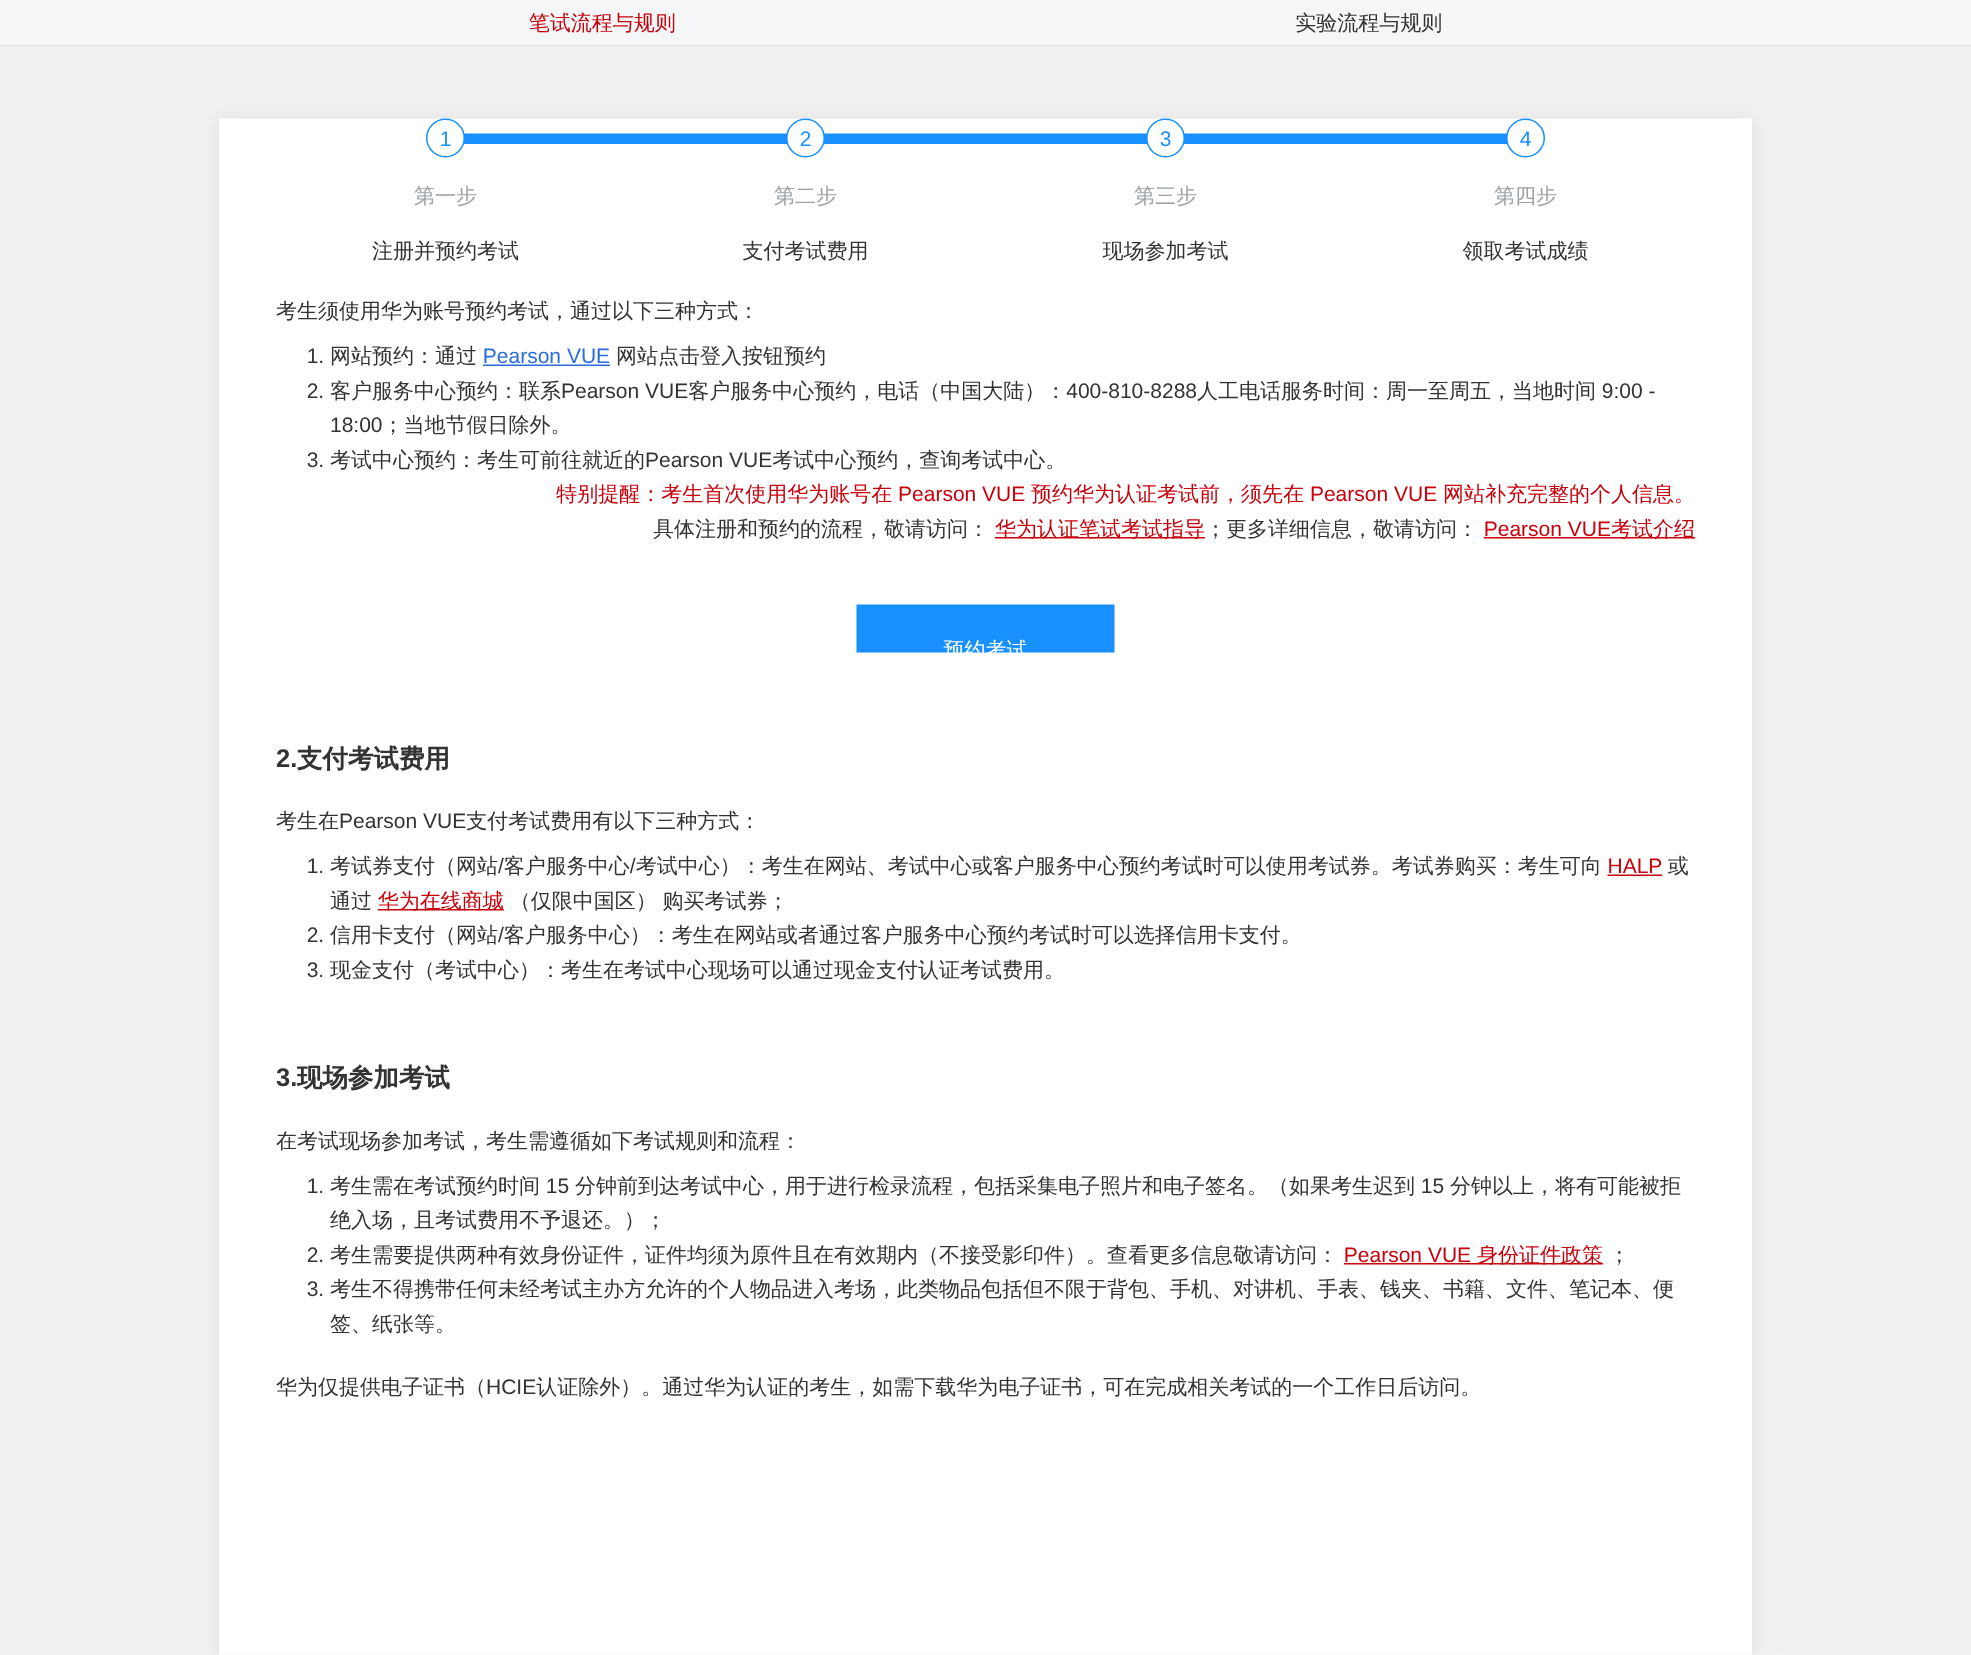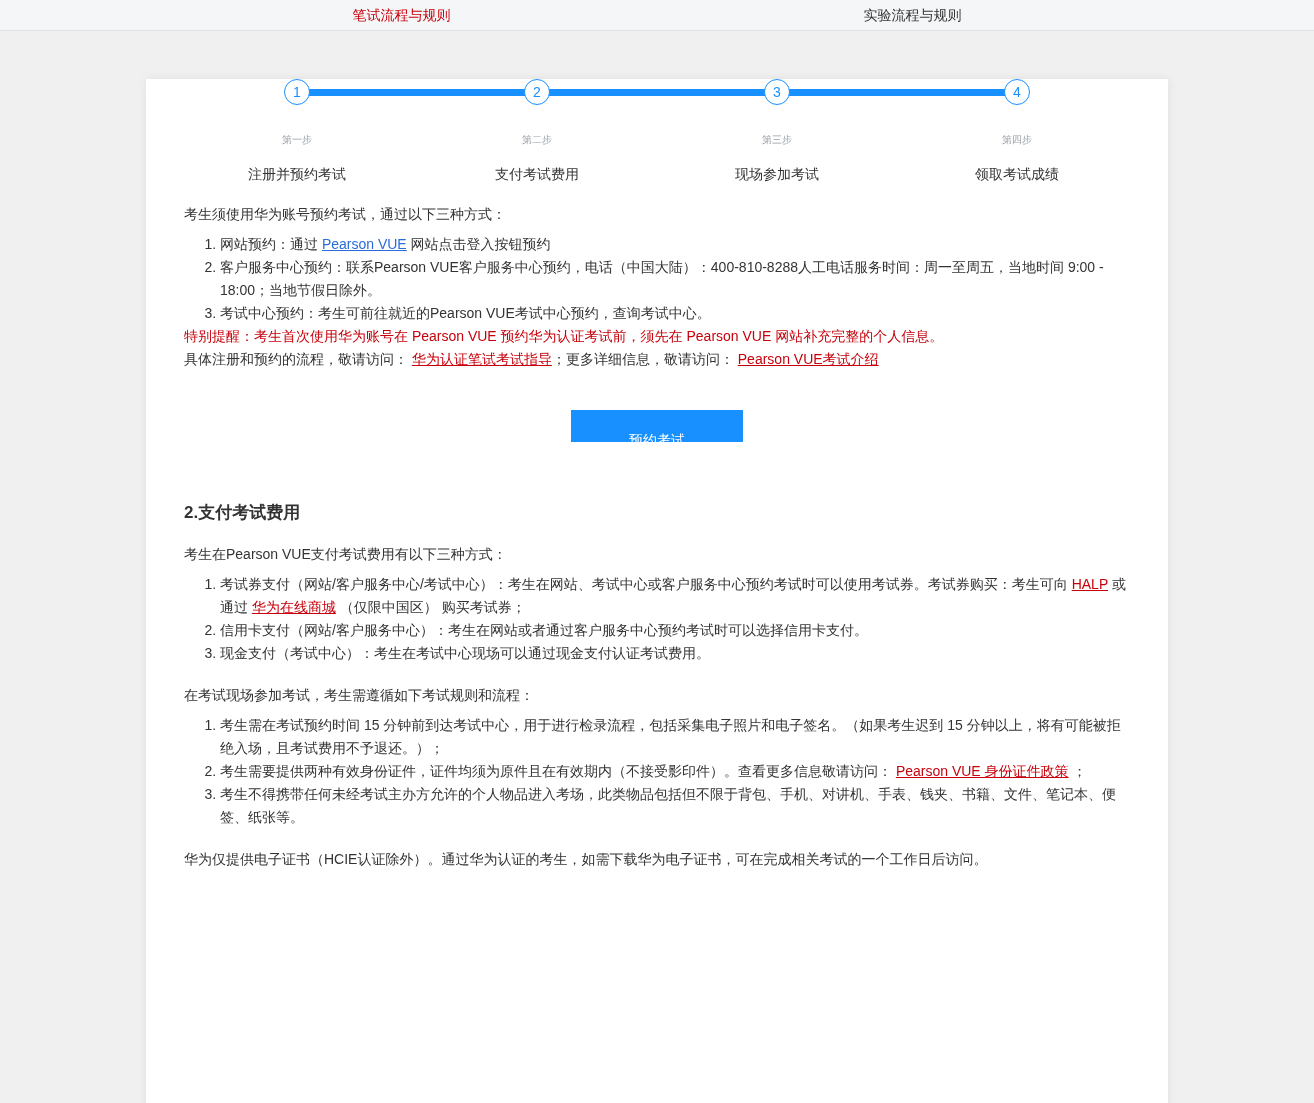--- a/index.html
+++ b/index.html
@@ -41,33 +41,33 @@
     background:var(--blue);border-radius:4px;z-index:0;
   }
   .steps-row{display:flex;position:relative;z-index:1;}
   .step-col{width:25%;display:flex;flex-direction:column;align-items:center;}
   .step-circle{
     width:26px;height:26px;border-radius:50%;background:#fff;
     border:1px solid var(--blue);color:var(--blue);
     display:flex;align-items:center;justify-content:center;
     font-size:14px;
   }
-  .step-label{margin-top:28px;color:var(--gray);font-size:10px;}
+  .step-label{margin-top:17px;color:var(--gray);font-size:14px;}
   .step-title{margin-top:19px;color:var(--text);font-size:14px;}
   
   .content{padding:0 38px;font-size:14px;line-height:23px;}
   .sec-heading{
     font-size:17px;font-weight:bold;color:var(--text);
     margin:50px 0 0 0;line-height:22px;
   }
   .sec-heading.first{margin-top:56px;}
   .intro{margin:19px 0 7px 0;}
   ol.rule-list{margin:0;padding-left:36px;list-style:decimal;}
   ol.rule-list li{line-height:23px;}
-  .note{line-height:23px;}
+  .note{margin-left:36px;line-height:23px;text-align:right;}
   .note.red{color:var(--red);}
   a.lnk-blue{color:var(--link-blue);text-decoration:underline;cursor:pointer;}
   a.lnk-red{color:var(--red);text-decoration:underline;cursor:pointer;}
   .btn-row{text-align:center;margin-top:39px;}
   .btn{
     display:inline-block;border:none;background:var(--blue);color:#ffffff;
     font-size:14px;height:32px;line-height:32px;padding:14px 24px;
     min-width:172px;cursor:pointer;text-align:center;
     font-family:"Liberation Sans","DejaVu Sans",sans-serif;
   }
@@ -133,20 +133,21 @@
       </div>
 
       <h3 class="sec-heading">2.支付考试费用</h3>
       <p class="intro">考生在Pearson VUE支付考试费用有以下三种方式：</p>
       <ol class="rule-list">
         <li><span>考试券支付（网站/客户服务中心/考试中心）：考生在网站、考试中心或客户服务中心预约考试时可以使用考试券。考试券购买：考生可向 </span><a class="lnk-red" href="#">HALP</a><span> 或通过 </span><a class="lnk-red" href="#">华为在线商城</a><span> （仅限中国区） 购买考试券；</span></li>
         <li><span>信用卡支付（网站/客户服务中心）：考生在网站或者通过客户服务中心预约考试时可以选择信用卡支付。</span></li>
         <li><span>现金支付（考试中心）：考生在考试中心现场可以通过现金支付认证考试费用。</span></li>
       </ol>
 
+      <h3 class="sec-heading">3.现场参加考试</h3>
       <p class="intro">在考试现场参加考试，考生需遵循如下考试规则和流程：</p>
       <ol class="rule-list">
         <li><span>考生需在考试预约时间 15 分钟前到达考试中心，用于进行检录流程，包括采集电子照片和电子签名。（如果考生迟到 15 分钟以上，将有可能被拒绝入场，且考试费用不予退还。）；</span></li>
         <li><span>考生需要提供两种有效身份证件，证件均须为原件且在有效期内（不接受影印件）。查看更多信息敬请访问： </span><a class="lnk-red" href="#">Pearson VUE 身份证件政策</a><span> ；</span></li>
         <li><span>考生不得携带任何未经考试主办方允许的个人物品进入考场，此类物品包括但不限于背包、手机、对讲机、手表、钱夹、书籍、文件、笔记本、便签、纸张等。</span></li>
       </ol>
 
       <p class="intro">华为仅提供电子证书（HCIE认证除外）。通过华为认证的考生，如需下载华为电子证书，可在完成相关考试的一个工作日后访问。</p>
 
     </div>

